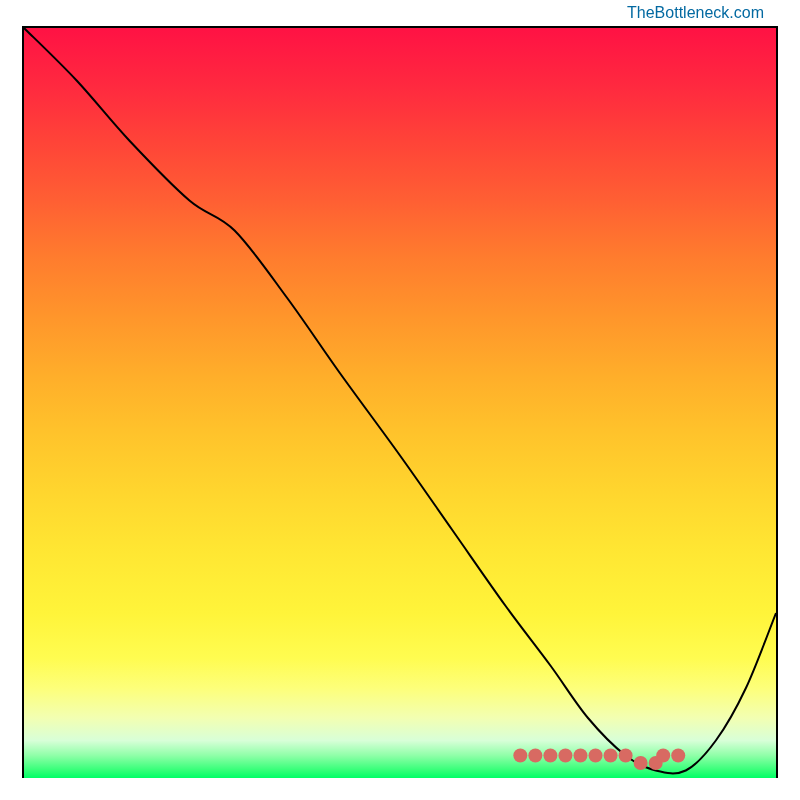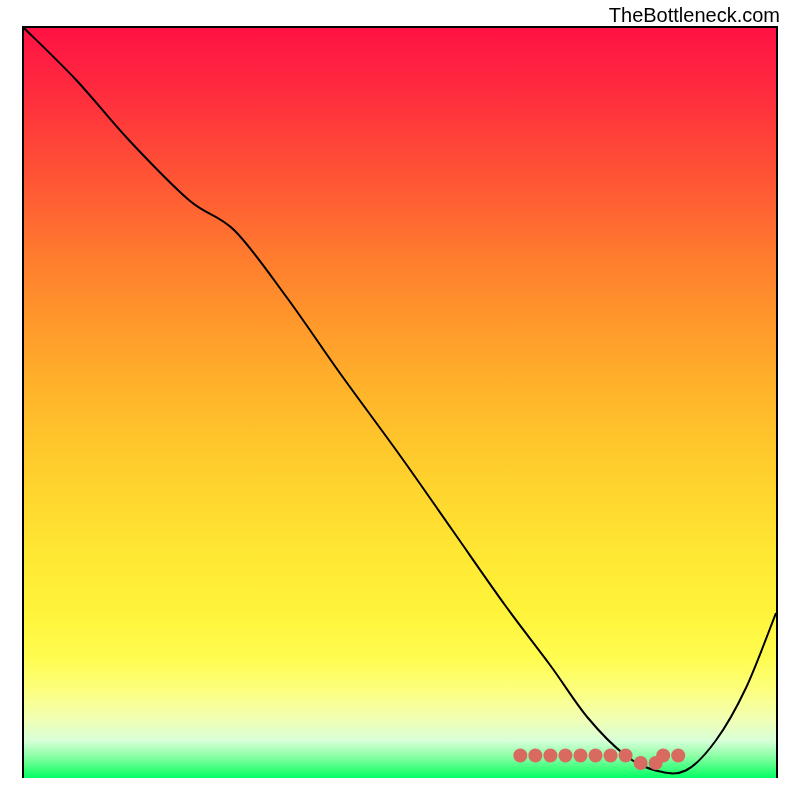--- a/index.html
+++ b/index.html
@@ -7,23 +7,23 @@
     padding: 0;
     background: #ffffff;
     width: 800px;
     height: 800px;
     position: relative;
     font-family: Arial, sans-serif;
   }
   .watermark {
     position: absolute;
     top: 4px;
-    right: 20px;
-    color: #000000;
-    font-size: 20px;
+    right: 36px;
+    color: #0369a1;
+    font-size: 16px;
     font-weight: 500;
     z-index: 10;
   }
   .chart-frame {
     position: absolute;
     top: 26px;
     left: 22px;
     width: 756px;
     height: 752px;
     border: 2px solid #000;

